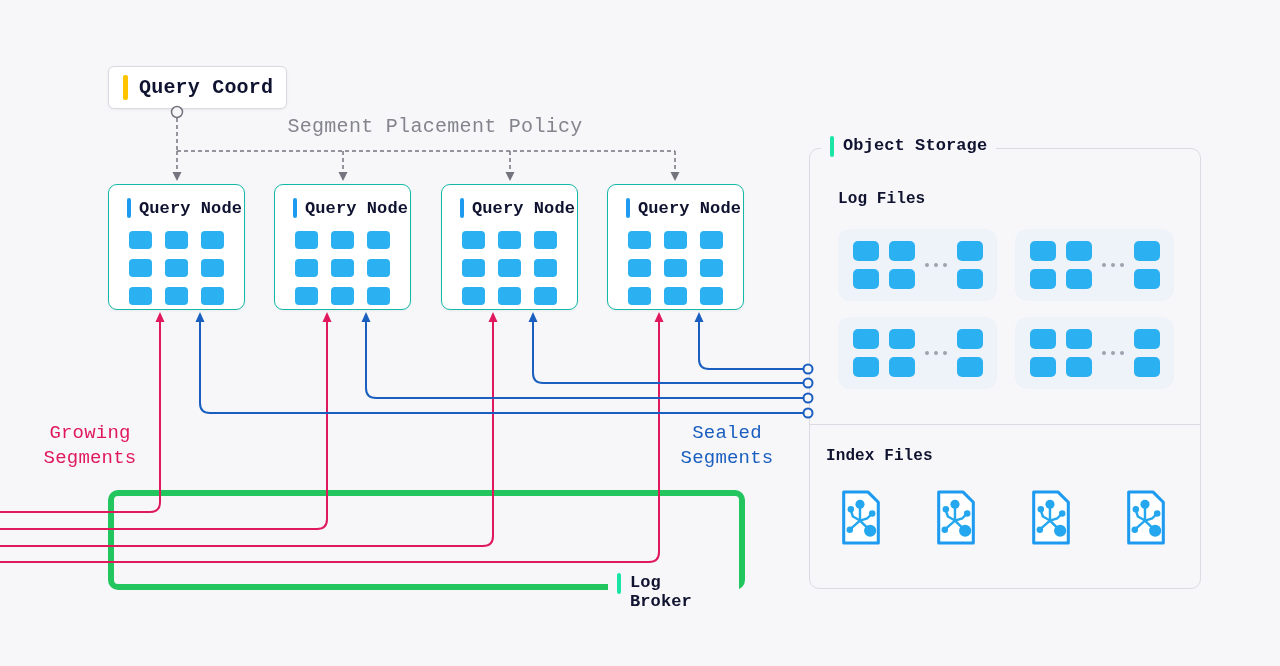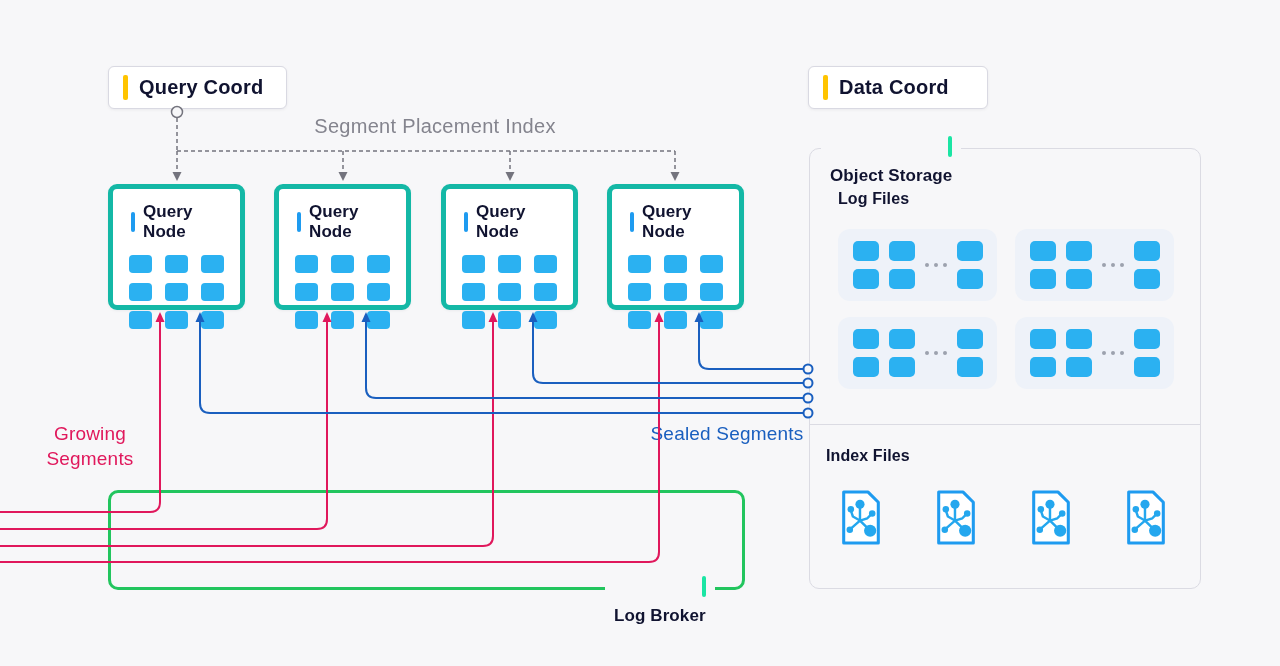--- a/index.html
+++ b/index.html
@@ -1,20 +1,20 @@
 <!DOCTYPE html>
 <html><head>
 <meta charset="utf-8">
 <style>
   html,body{margin:0;padding:0;background:#F7F7F9;}
   *{box-sizing:border-box;}
   .stage{
     position:relative;width:1280px;height:666px;overflow:hidden;
     background:#F7F7F9;
-    font-family:Liberation Sans, sans-serif;
+    font-family:Liberation Mono, monospace;
     color:#101330;
   }
   svg.connectors{position:absolute;left:0;top:0;width:1280px;height:666px;pointer-events:none;}
 
   
   .coord-box{
     position:absolute;height:43px;background:#FFFFFF;border:1px solid #D9D9E2;
     border-radius:6px;display:flex;align-items:center;gap:11px;padding-left:14px;
     box-shadow:0 1px 3px rgba(20,20,40,.06);
   }
@@ -25,83 +25,79 @@
   .bar.green{width:4px;height:21px;background:#1BE5A4;}
 
   .policy-label{
     position:absolute;left:285px;top:115px;width:300px;text-align:center;
     font-size:20px;color:#84848E;letter-spacing:.3px;
   }
 
   
   .query-node{
     position:absolute;top:184px;width:137px;height:126px;background:#FFFFFF;
-    border:5px solid #14b8a6;border-radius:9px;box-shadow:0 1px 3px rgba(20,20,40,.05);
+    border:1px solid #14b8a6;border-radius:9px;box-shadow:0 1px 3px rgba(20,20,40,.05);
   }
   .query-node .title{display:flex;align-items:center;gap:8px;margin:13px 0 0 18px;}
   .query-node .title .label{font-size:17px;font-weight:700;letter-spacing:.1px;color:#101330;}
   .seg-grid{
     display:grid;grid-template-columns:repeat(3,23px);grid-auto-rows:18px;
     column-gap:13px;row-gap:10px;width:fit-content;margin:13px auto 0;
   }
   .seg{background:#2BB1F1;border-radius:4px;}
 
   
   .object-storage{
     position:absolute;left:809px;top:148px;width:392px;height:441px;
     border:1px solid #DBDBE3;border-radius:10px;
   }
   .panel-chip{
-    position:absolute;display:flex;align-items:flex-end;gap:9px;background:#F7F7F9;
-    padding:0 9px;height:24px;flex-direction:column;
+    position:absolute;display:flex;align-items:flex-start;gap:9px;background:#F7F7F9;
+    padding:0 9px;height:24px;
   }
   .panel-chip .label{font-size:17px;font-weight:700;letter-spacing:.1px;color:#101330;}
   .os-chip{left:11px;top:-13px;}
   .lb-chip{left:494px;bottom:-13px;}
   .section-label{position:absolute;font-size:16px;font-weight:700;letter-spacing:.1px;color:#101330;}
   .os-divider{position:absolute;left:0;right:0;top:275px;border-top:1px solid #DBDBE3;}
   .log-group{
     position:absolute;width:159px;height:72px;background:#EEF2F9;border-radius:12px;
     display:flex;align-items:center;justify-content:center;gap:10px;
   }
   .log-col{display:flex;flex-direction:column;gap:8px;}
   .log-seg{width:26px;height:20px;background:#2BB1F1;border-radius:5px;}
   .dots{display:flex;gap:5px;}
   .dots i{width:4px;height:4px;border-radius:50%;background:#9CA2AE;}
   .index-row{position:absolute;left:28px;top:340px;display:flex;gap:49px;}
 
   
   .log-broker{
     position:absolute;left:108px;top:490px;width:637px;height:100px;
-    border:3px solid #22c55e;border-radius:10px;
+    border:6px solid #22c55e;border-radius:10px;
   }
 
   .seg-caption{
     position:absolute;top:421px;width:160px;text-align:center;
     font-size:19px;font-weight:500;line-height:25px;letter-spacing:.2px;
   }
   .seg-caption.growing{left:10px;color:#E0185C;}
   .seg-caption.sealed{left:647px;color:#1A5FBF;}
 </style>
 </head>
 <body>
 
 <div class="stage">
 
   <div class="coord-box" style="left:108px;top:66px;width:179px;">
     <span class="bar yellow"></span>
     <span class="label">Query Coord</span>
   </div>
 
-  <div class="coord-box" style="left:808px;top:66px;width:180px;">
-    <span class="bar yellow"></span>
-    <span class="label">Data Coord</span>
-  </div>
-
-  <div class="policy-label">Segment Placement Index</div>
+
+  <div class="policy-label">Segment Placement Policy</div>
 
   <div class="query-node" style="left:108px;">
     <div class="title">
         <span class="bar blue"></span>
       <span class="label">Query Node</span>
       </div>
     <div class="seg-grid">
       <i class="seg"></i>
         <i class="seg"></i>
         <i class="seg"></i>

